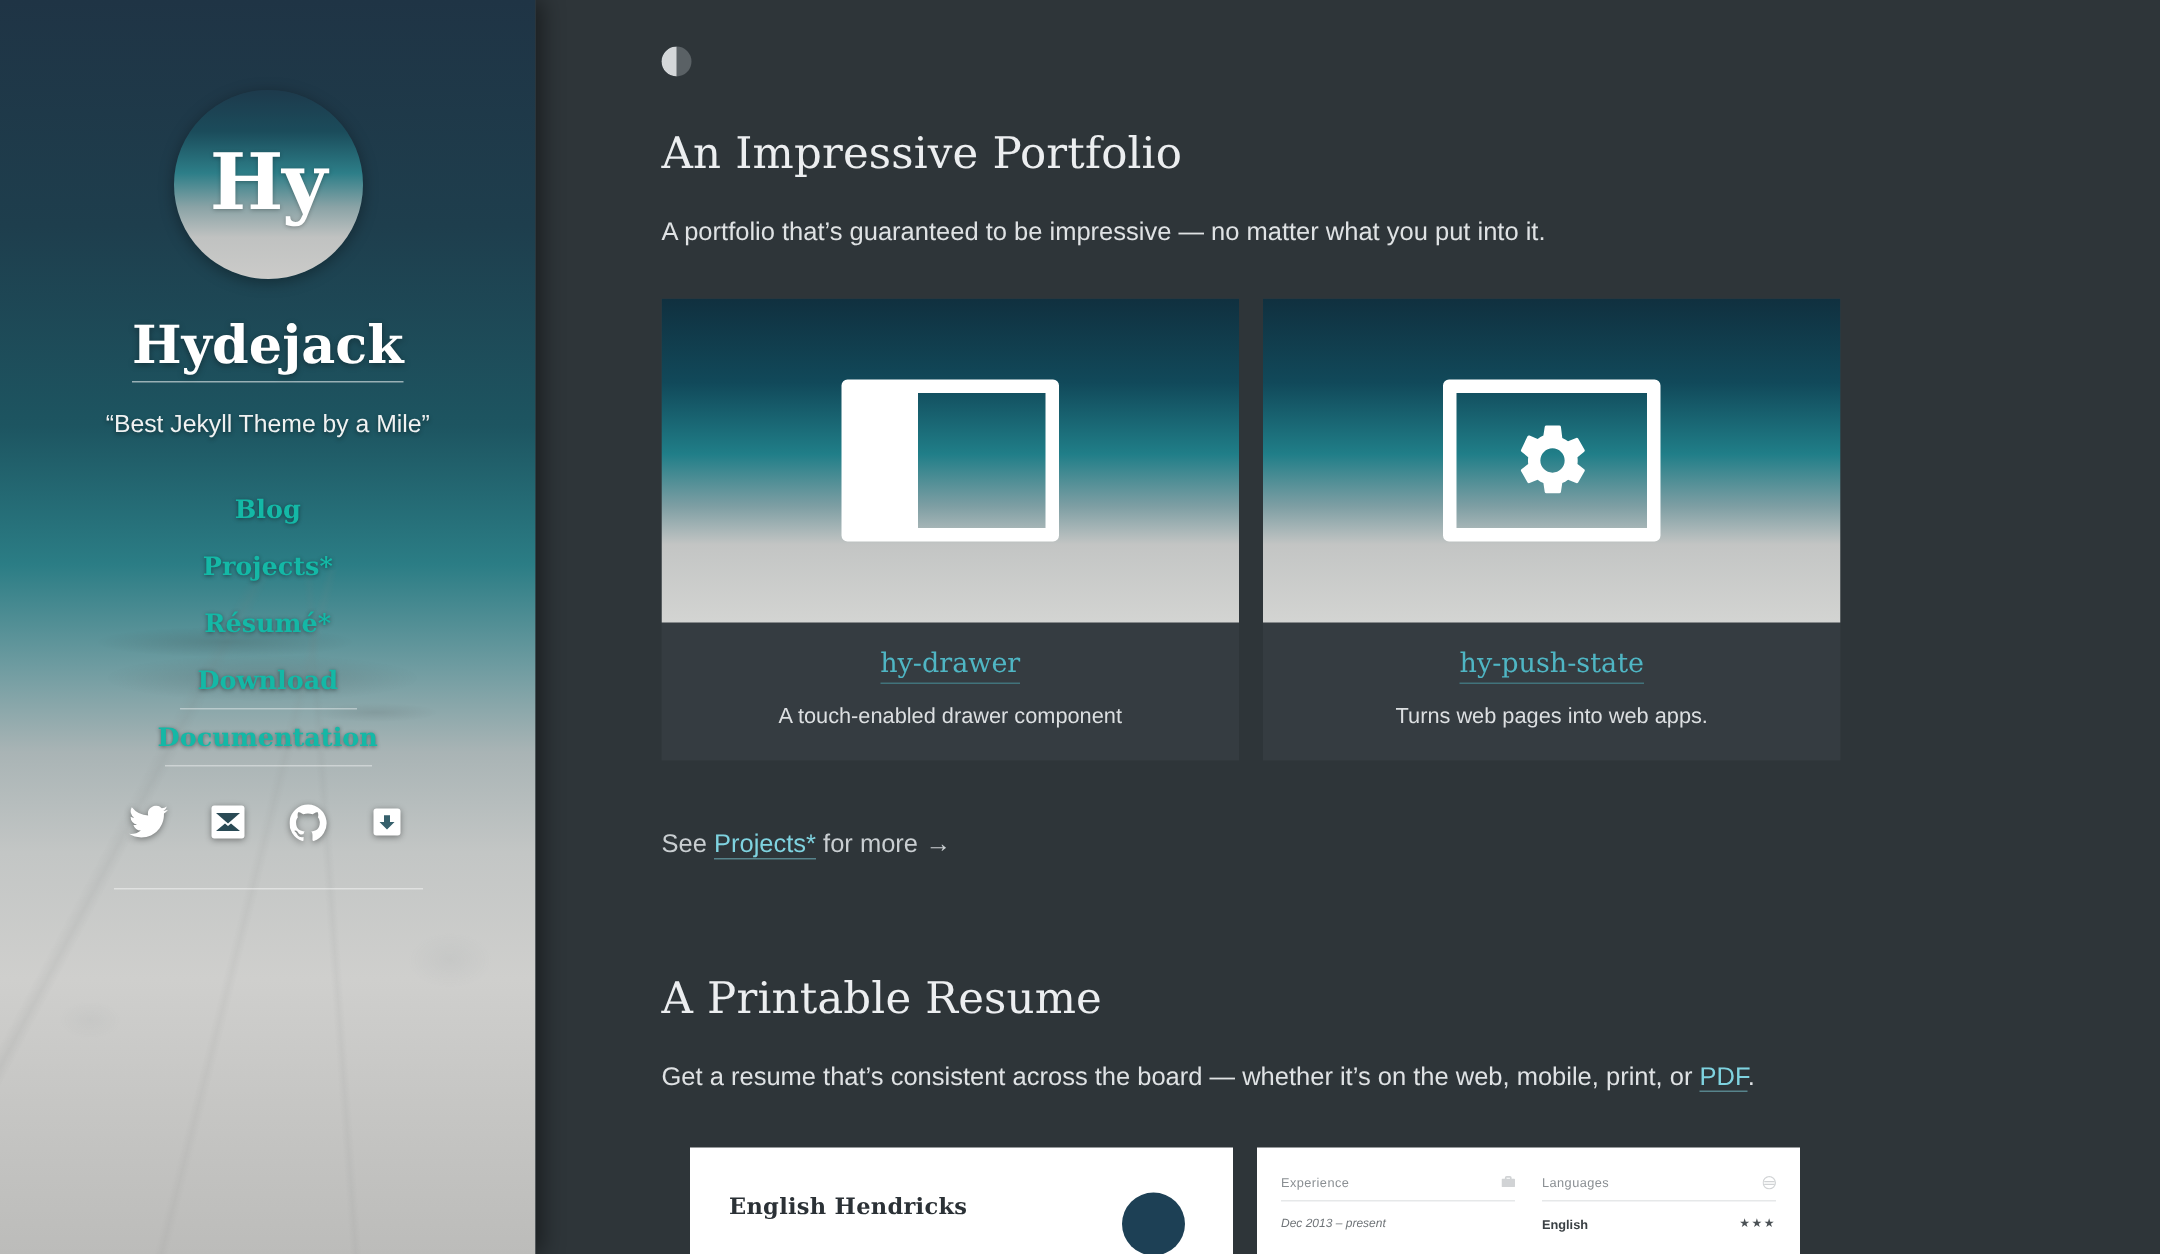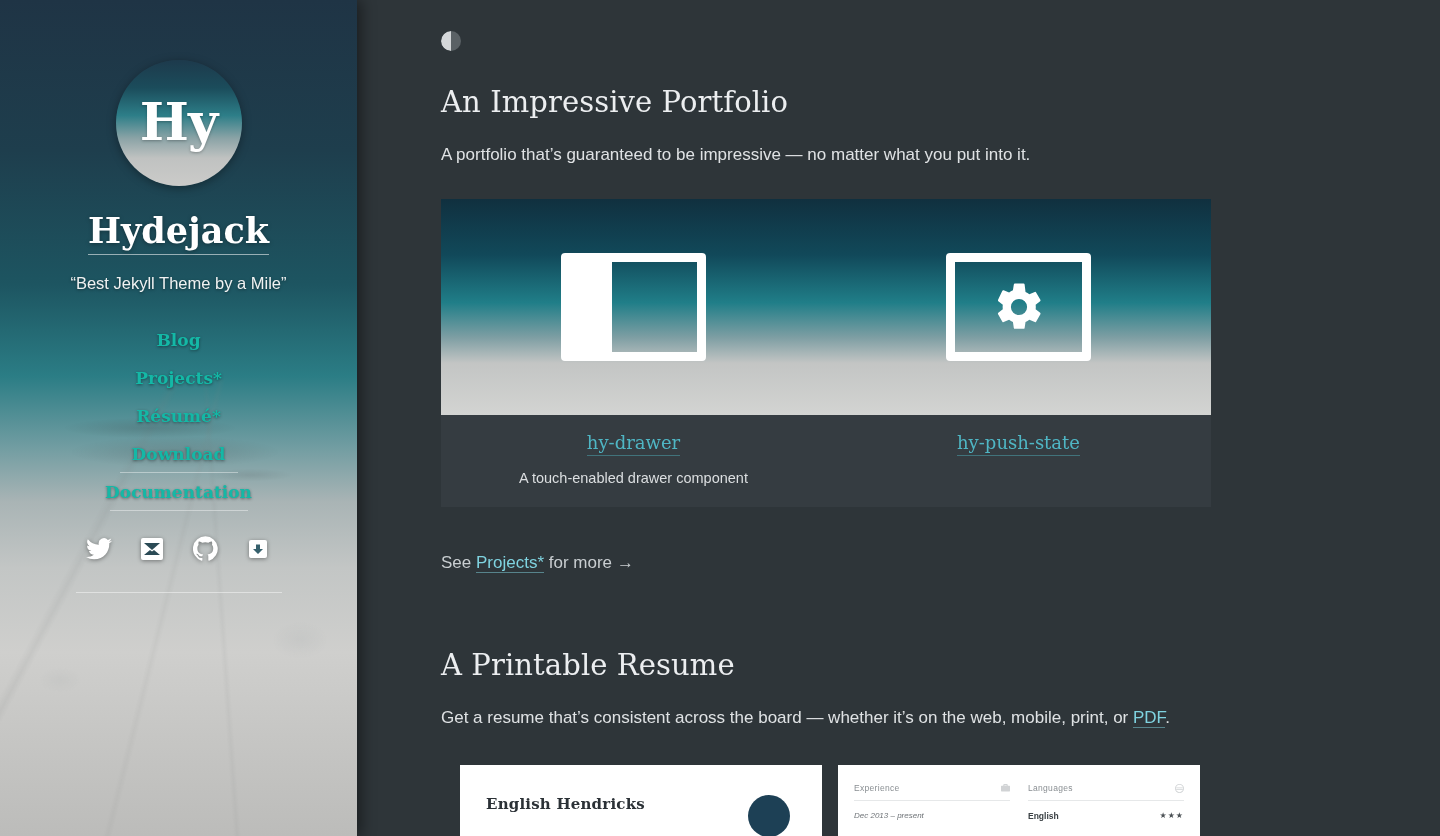--- a/index.html
+++ b/index.html
@@ -157,21 +157,21 @@
     line-height:1.45;
     color:#dfe2e4;
   }
   p.lede a, .more a {
     color:#7fd3e0;
     text-decoration:none;
     border-bottom:1px solid rgba(127,211,224,.5);
   }
 
   
-  .cards { display:flex; margin-top:32px; }
+  .cards { display:flex; gap:16px; margin-top:32px; }
   .card {
     width:385px;
     background:#353c41;
     overflow:hidden;
   }
   .card-img {
     height:216px;
     position:relative;
     background:linear-gradient(to bottom,
       #10303f 0%, #11495a 26%, #207e88 48%, #7d9ea3 64%, #c3c5c4 76%, #d3d4d2 100%);
@@ -356,20 +356,21 @@
           <div class="card-img">
             <div class="g-gear">
               <div class="frame"></div>
               <svg width="54" height="54" viewBox="0 0 24 24" fill="#fff">
                   <path d="M19.4 13a7.6 7.6 0 0 0 0-2l2-1.6a.5.5 0 0 0 .1-.6l-1.9-3.3a.5.5 0 0 0-.6-.2l-2.4 1a7.3 7.3 0 0 0-1.7-1L14.5 2a.5.5 0 0 0-.5-.4h-3.8a.5.5 0 0 0-.5.4l-.4 2.6a7.3 7.3 0 0 0-1.7 1l-2.4-1a.5.5 0 0 0-.6.2L2.7 8.8a.5.5 0 0 0 .1.6L4.8 11a7.6 7.6 0 0 0 0 2l-2 1.6a.5.5 0 0 0-.1.6l1.9 3.3a.5.5 0 0 0 .6.2l2.4-1a7.3 7.3 0 0 0 1.7 1l.4 2.6a.5.5 0 0 0 .5.4h3.8a.5.5 0 0 0 .5-.4l.4-2.6a7.3 7.3 0 0 0 1.7-1l2.4 1a.5.5 0 0 0 .6-.2l1.9-3.3a.5.5 0 0 0-.1-.6L19.4 13zM12 15.6A3.6 3.6 0 1 1 15.6 12 3.6 3.6 0 0 1 12 15.6z"></path>
                 </svg>
             </div>
           </div>
           <div class="card-body">
             <a href="#" class="card-title">hy-push-state</a>
+            <div class="card-desc">Turns web pages into web apps.</div>
           </div>
         </div>
 
       </div>
 
       <p class="more"><span>See </span><a href="#">Projects*</a><span> for more</span><span class="arrow">→</span></p>
 
       <h2 class="section-title second">A Printable Resume</h2>
       <p class="lede"><span>Get a resume that’s consistent across the board — whether it’s on the web, mobile, print, or </span><a href="#">PDF</a><span>.</span></p>
 

